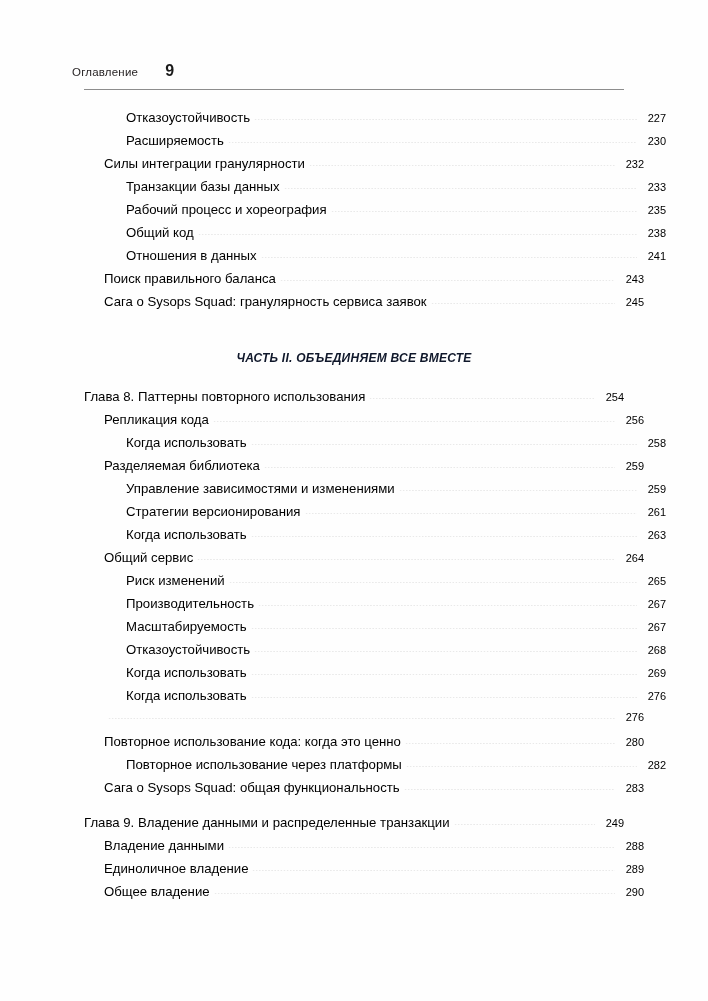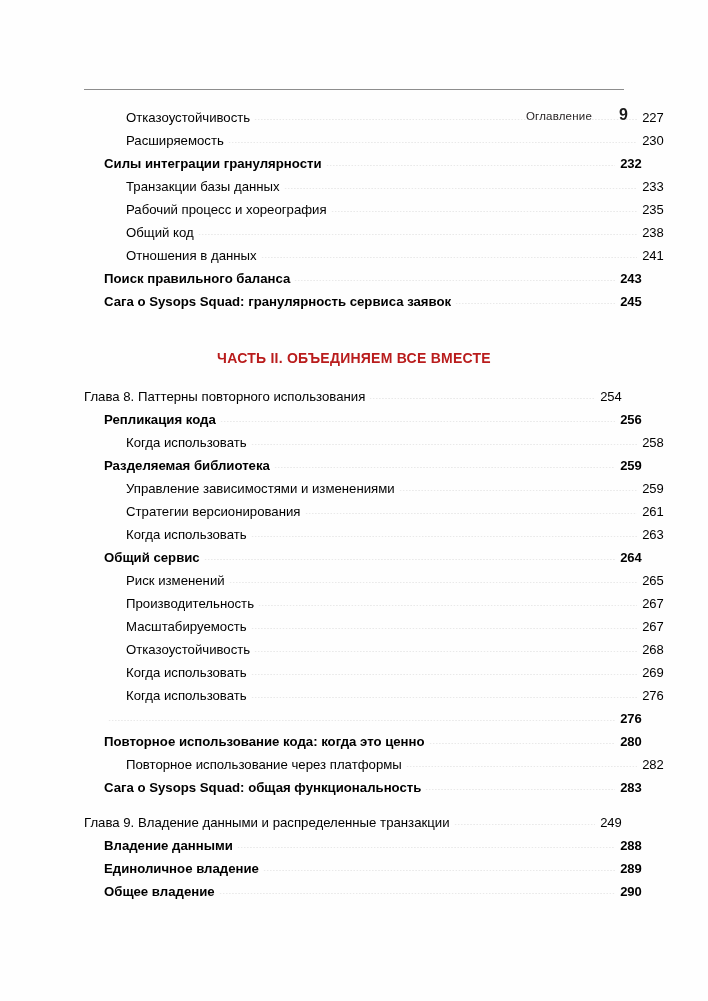--- a/index.html
+++ b/index.html
@@ -20,28 +20,26 @@
     position: absolute;
     left: 0; top: 0;
     width: 708px;
     height: 1001px;
     background: #fefefe;
   }
 
   
   .running-head {
     position: absolute;
-    left: 88px;
+    left: 72px;
     top: 62px;
     width: 540px;
     display: flex;
     align-items: baseline;
-    justify-content: flex-end;
     gap: 22px;
-    margin-top: 44px;
   }
   .running-head-title {
     font-size: 11.5px;
     letter-spacing: .2px;
     color: #231f20;
     white-space: nowrap;
   }
   .running-head-folio {
     font-size: 16px;
     font-weight: bold;
@@ -86,45 +84,46 @@
     top: -2px;
     overflow: hidden;
     background-image: radial-gradient(circle closest-side, #6f6f6f 45%, transparent 50%);
     background-size: 3.1px 3.1px;
     background-repeat: repeat-x;
     background-position: 0 0;
   }
 
   .toc-row .folio {
     flex: 0 0 auto;
-    text-align: center;
+    text-align: right;
     min-width: 26px;
-    font-size: 13px;
+    font-size: 11px;
   }
 
   
   .lvl0 { padding-left: 0px; }
-  .lvl1 { padding-left: 20px; font-weight: bold; }
+  .lvl1 { padding-left: 20px; }
   .lvl2 { padding-left: 42px; }
 
   .chapter .label-strong { font-weight: bold; }
   .chapter .label { font-weight: normal; }
 
   
   .part-heading {
     height: 23px;
     display: flex;
     align-items: center;
     justify-content: center;
     width: 540px;
-    font-size: 14px;
+    font-size: 12px;
     font-weight: bold;
     letter-spacing: .25px;
-    color: #b91c1c;
+    color: #0f172a;
     white-space: nowrap;
+    font-style: italic;
   }
 
   .spacer-lg { height: 29px; }
   .spacer-md { height: 20px; }
   .spacer-sm { height: 12px; }
 </style>
 </head>
 <body>
 
 <div class="page">

